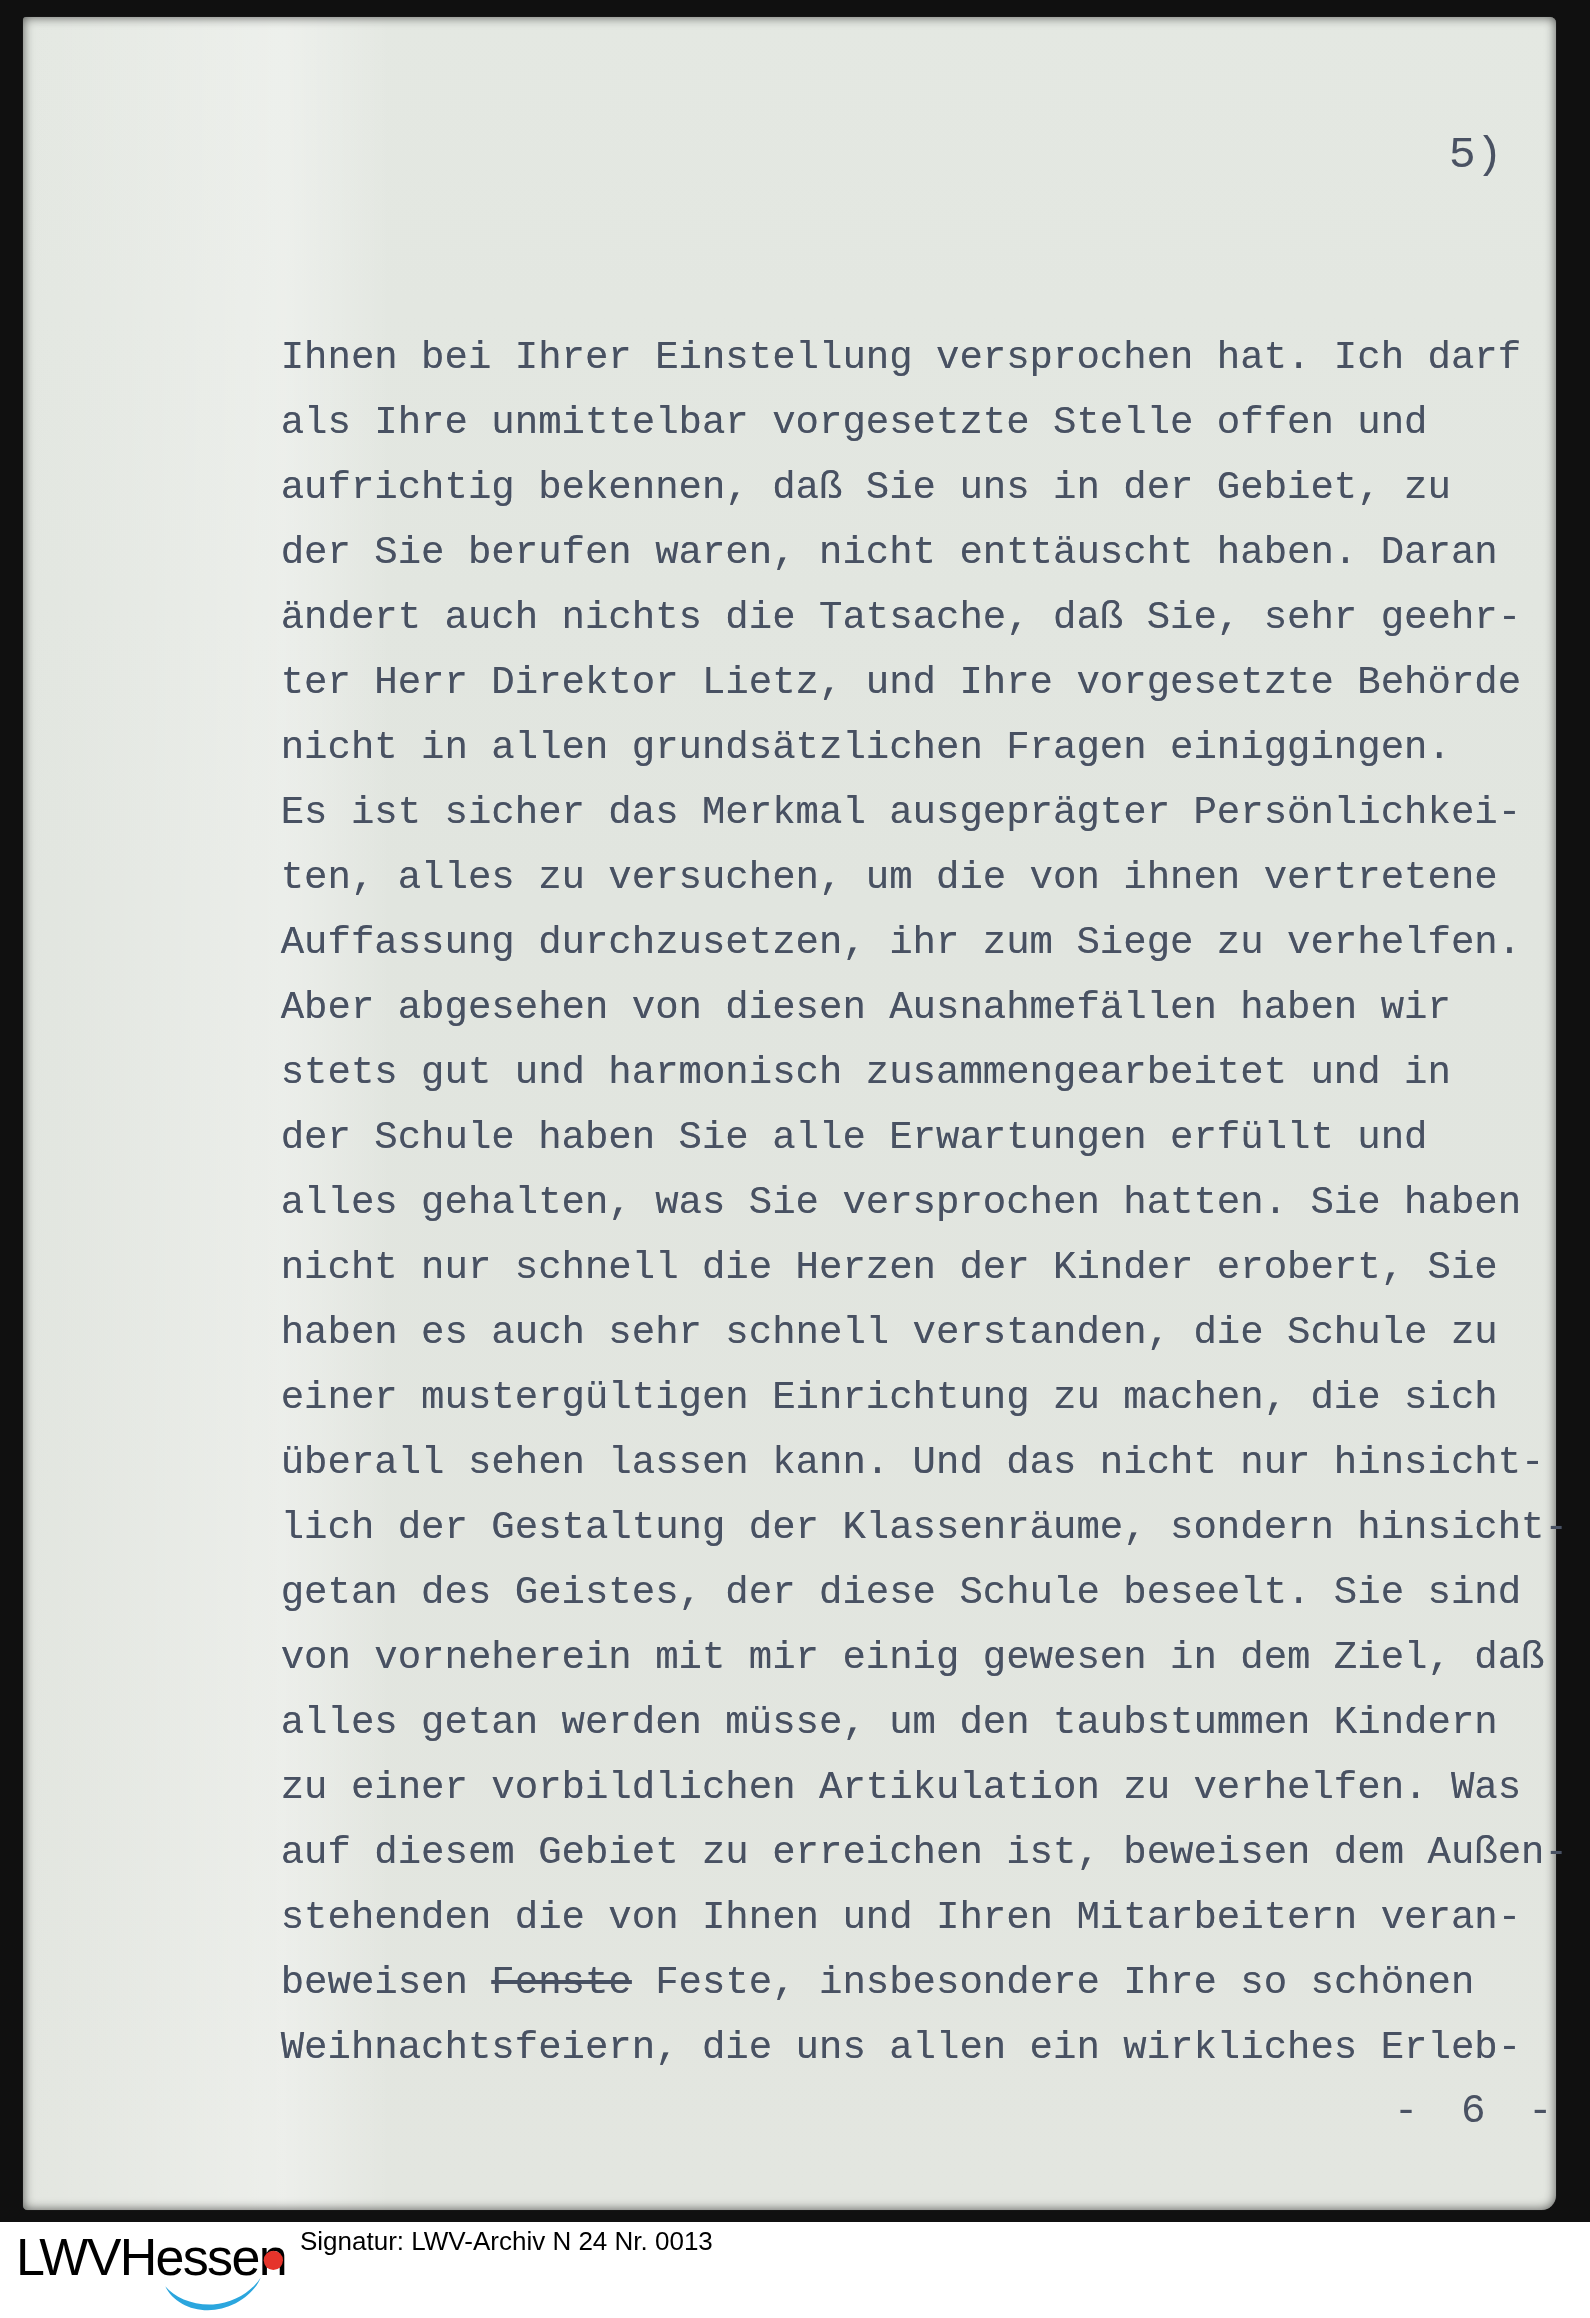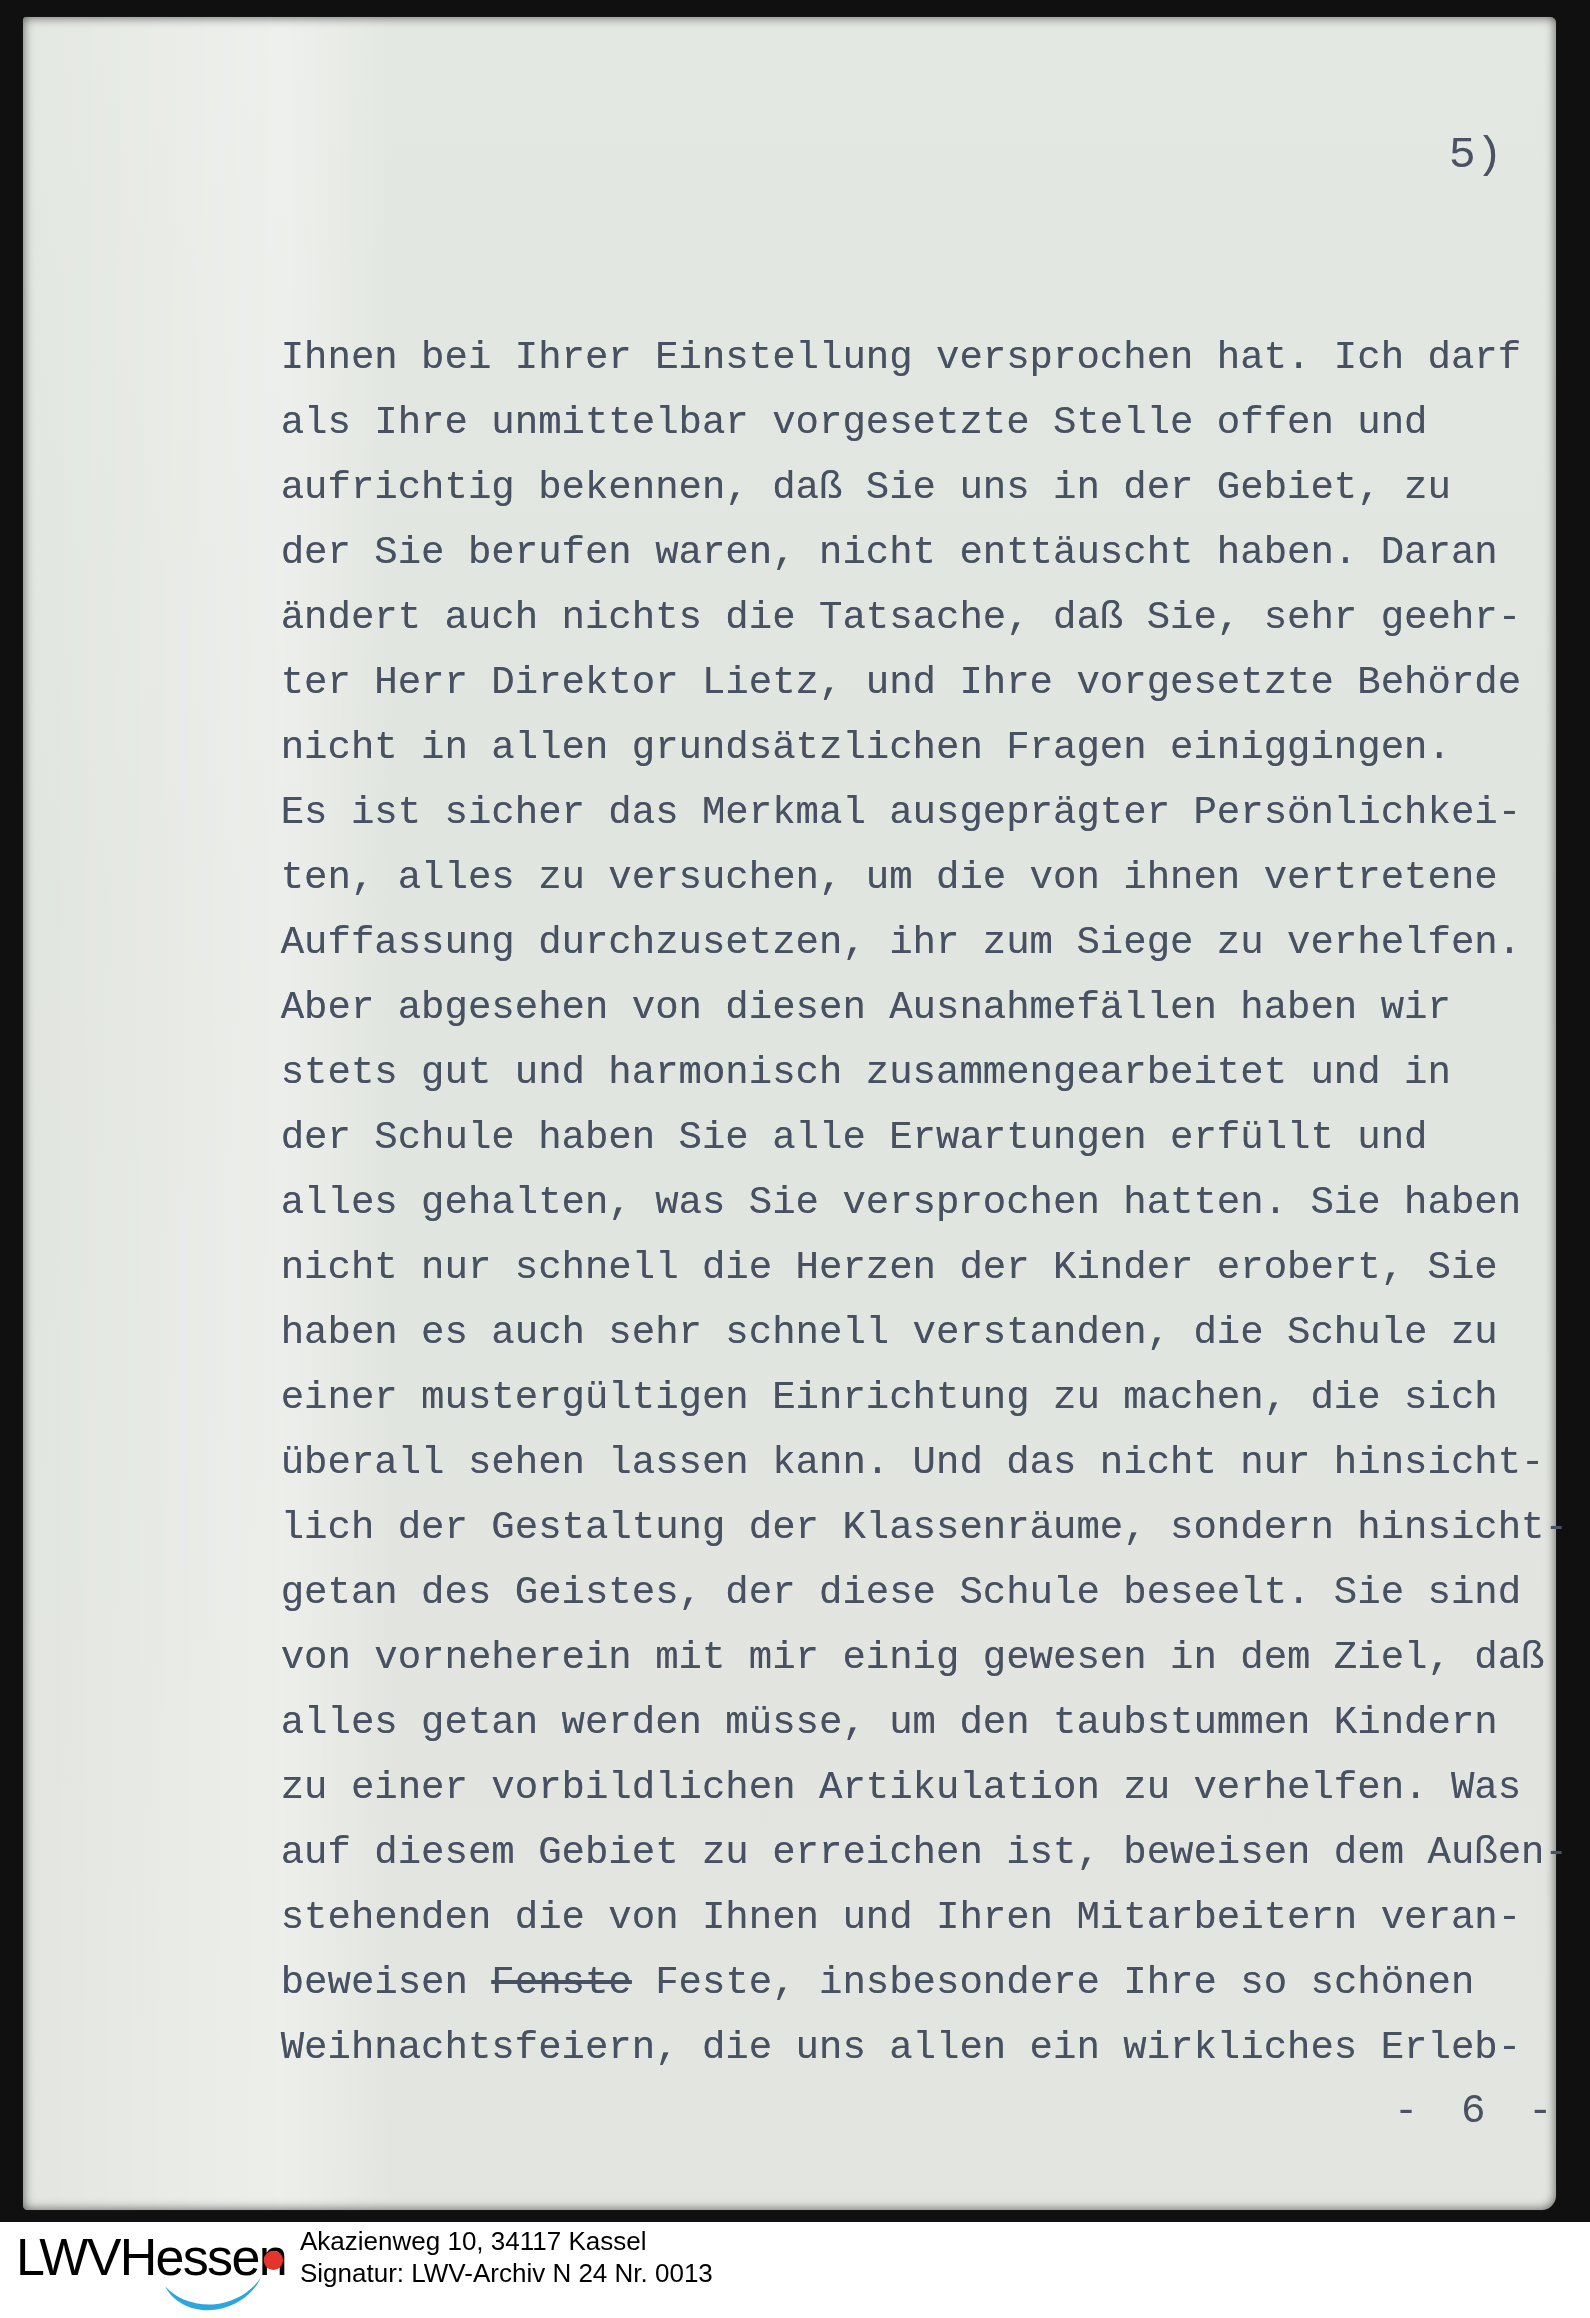--- a/index.html
+++ b/index.html
@@ -126,19 +126,18 @@
 
     <svg class="logo-dot-svg" width="22.7" height="22.7" viewBox="0 0 40 40">
       <circle cx="20" cy="20" r="17" fill="#e5342b"></circle>
     </svg>
 
     <svg class="logo-swoosh-svg" width="108" height="41" viewBox="0 0 190 72">
       <path d="M4,18 C22,56 78,74 128,48 C152,35 166,18 172,2 C158,26 124,48 88,50 C54,52 20,38 4,18 Z" fill="#2ba6de"></path>
     </svg>
 
     <div class="footer-text">
-      <div class="footer-line">Akazienweg 10, 34117 Kassel</div>
       <div class="footer-line">Signatur: LWV-Archiv N 24 Nr. 0013</div>
     </div>
   </div>
 
 </div>
 
 
 </body></html>

